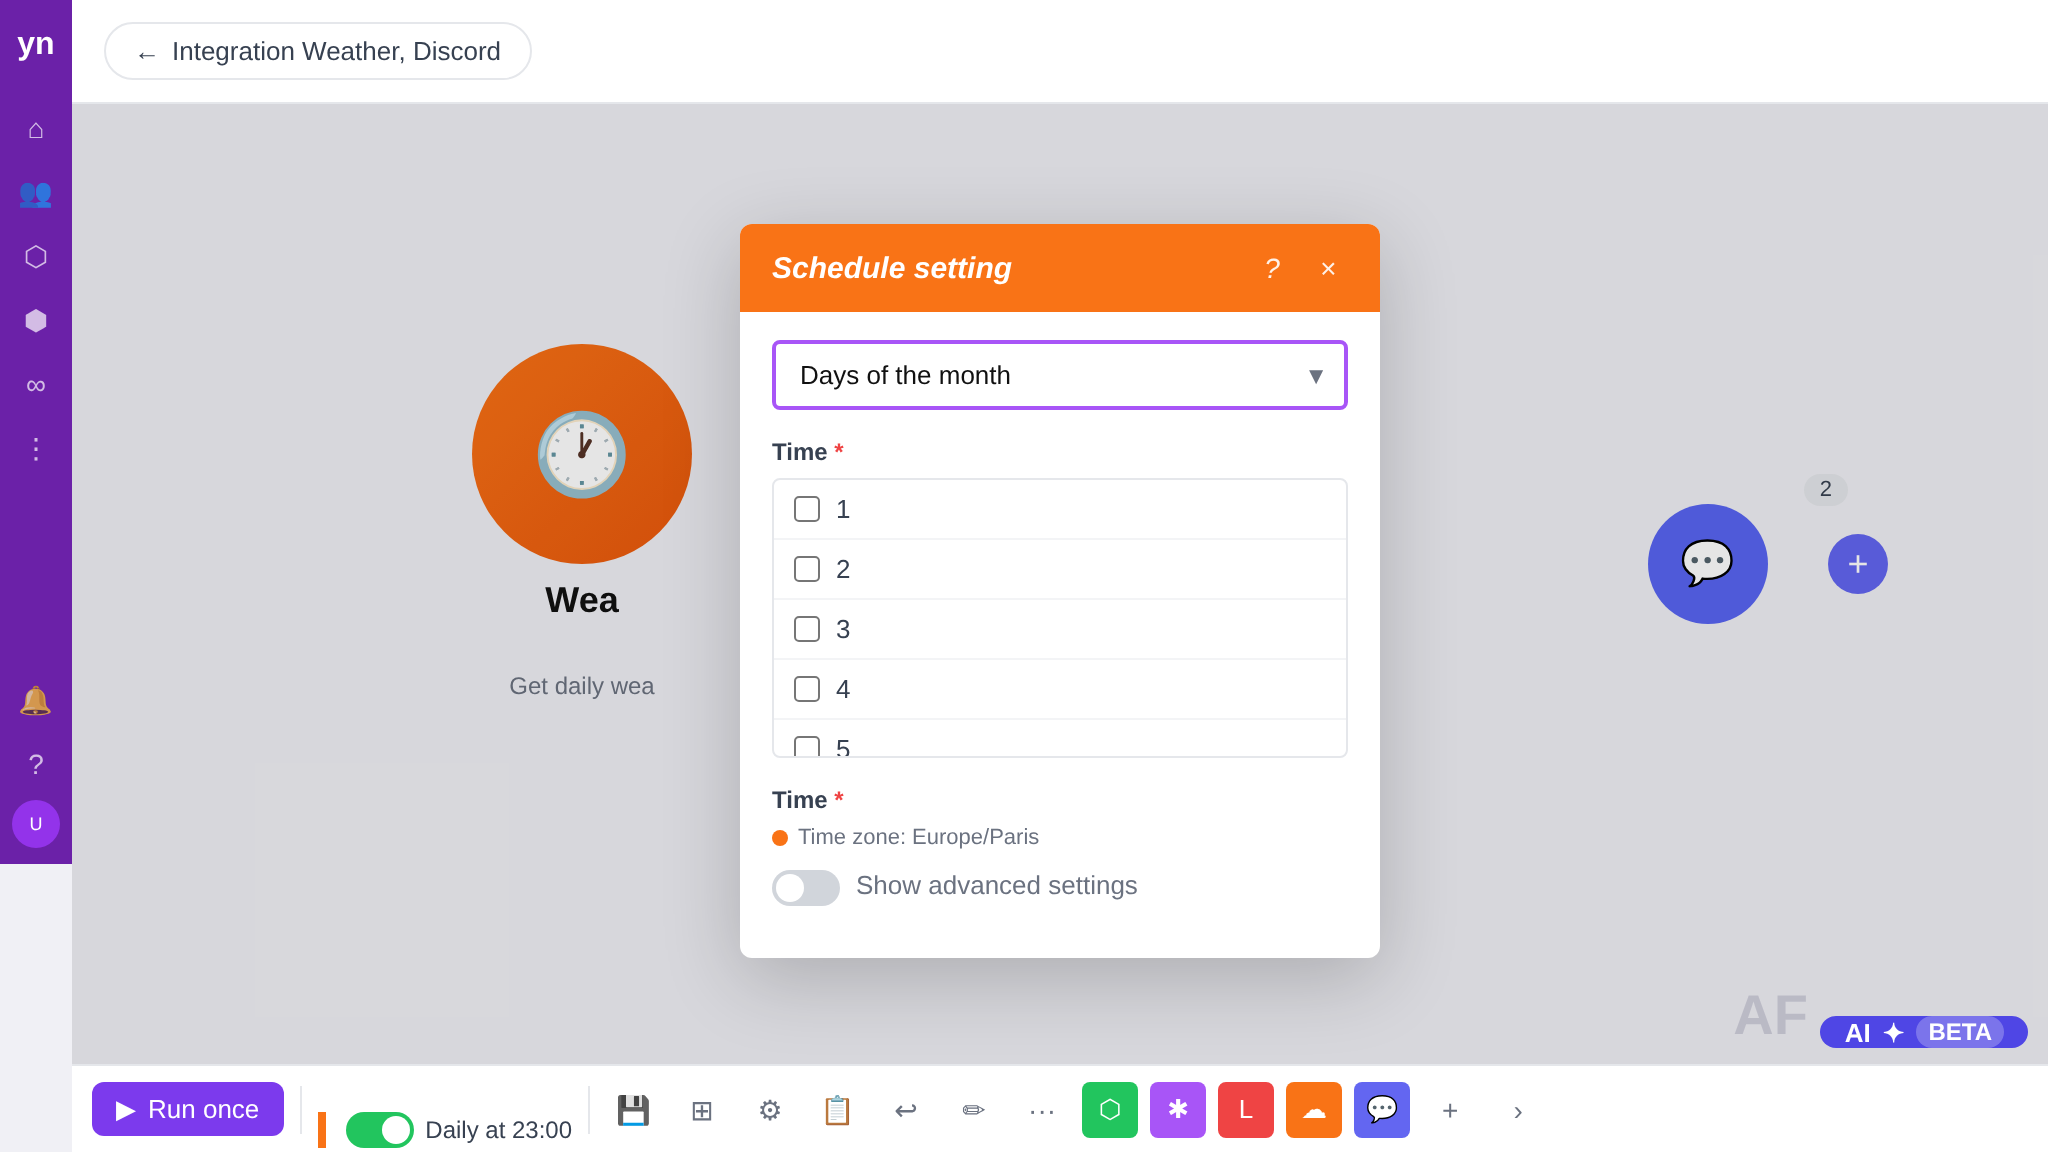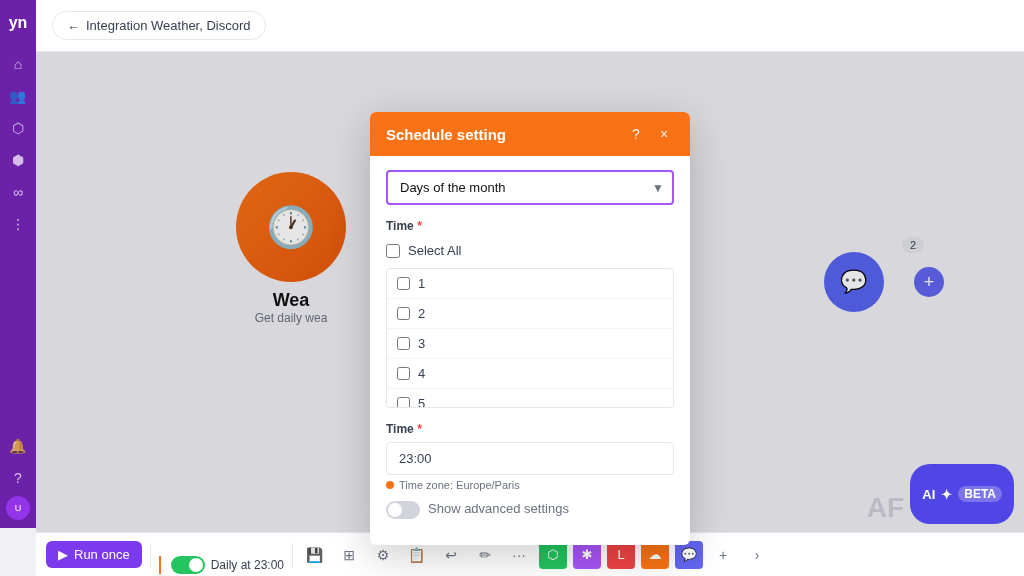--- a/index.html
+++ b/index.html
@@ -9,21 +9,21 @@
       overflow: hidden;
       font-family: -apple-system, BlinkMacSystemFont, 'Segoe UI', sans-serif;
       background: #f0f0f5;
       display: flex;
     }
 
     
     .sidebar {
       width: 36px;
       background: #6b21a8;
-      height: 528px;
+      height: 432px;
       display: flex;
       flex-direction: column;
       align-items: center;
       padding: 8px 0;
       gap: 4px;
       flex-shrink: 0;
     }
     .sidebar-logo {
       color: white;
       font-weight: 900;
@@ -123,20 +123,21 @@
     }
     .weather-label {
       font-weight: 700;
       font-size: 18px;
       margin-top: 8px;
       color: #111;
     }
     .weather-sublabel {
       font-size: 12px;
       color: #6b7280;
+      margin-top: 25px;
     }
 
     
     .discord-node {
       position: absolute;
       right: 140px;
       top: 200px;
       width: 60px;
       height: 60px;
       background: #5865F2;
@@ -195,21 +196,21 @@
       cursor: pointer;
       font-size: 13px;
       font-weight: 500;
     }
     .toggle-group {
       display: flex;
       align-items: center;
       gap: 6px;
       font-size: 12px;
       color: #374151;
-      border-left: 2px solid #f97316;
+      border-left: 4px solid #f97316;
       padding-left: 10px;
       margin-top: 20px;
     }
     .toggle {
       width: 34px;
       height: 18px;
       background: #22c55e;
       border-radius: 9px;
       position: relative;
       cursor: pointer;
@@ -255,21 +256,21 @@
     .toolbar-spacer { flex: 1; }
 
     
     .ai-badge {
       position: absolute;
       bottom: 52px;
       right: 10px;
       background: #4f46e5;
       color: white;
       border-radius: 20px;
-      padding: 22px 12px;
+      padding: 0 12px;
       font-size: 13px;
       font-weight: 600;
       display: flex;
       align-items: center;
       gap: 6px;
     }
     .beta-badge {
       background: rgba(255,255,255,0.25);
       border-radius: 10px;
       padding: 1px 6px;
@@ -306,20 +307,21 @@
       border-radius: 6px;
       overflow: hidden;
       box-shadow: 0 10px 40px rgba(0,0,0,0.2);
     }
     .modal-header {
       background: #f97316;
       padding: 12px 16px;
       display: flex;
       align-items: center;
       justify-content: space-between;
+      font-style: italic;
     }
     .modal-title {
       color: white;
       font-size: 15px;
       font-weight: 600;
     }
     .modal-header-icons {
       display: flex;
       gap: 8px;
     }
@@ -526,24 +528,20 @@
           <div class="select-wrapper">
             <select class="select-field">
               <option>Days of the month</option>
             </select>
             <span class="select-arrow">▼</span>
           </div>
 
           <div class="days-section">
             <div class="field-label">
               <span>Time</span><span class="field-required"> *</span>
-            </div>
-            <div class="checkbox-row">
-              <input type="checkbox" style="">
-              <span>Select All</span>
             </div>
             <div class="days-list">
               <div class="day-item">
                 <input type="checkbox" style="">
                 <span>1</span>
               </div>
               <div class="day-item">
                 <input type="checkbox" style="">
                 <span>2</span>
               </div>
@@ -559,21 +557,20 @@
                 <input type="checkbox" style="">
                 <span>5</span>
               </div>
             </div>
           </div>
 
           <div class="time-section">
             <div class="field-label">
               <span>Time</span><span class="field-required"> *</span>
             </div>
-            <input type="text" class="time-input" value="23:00" style="">
             <div class="time-notes">
               <div class="time-note">
                 <span class="note-dot note-dot-orange"></span>
                 <span>Time zone: Europe/Paris</span>
               </div>
             </div>
           </div>
 
           <div class="advanced-row">
             <div class="toggle-small"></div>

